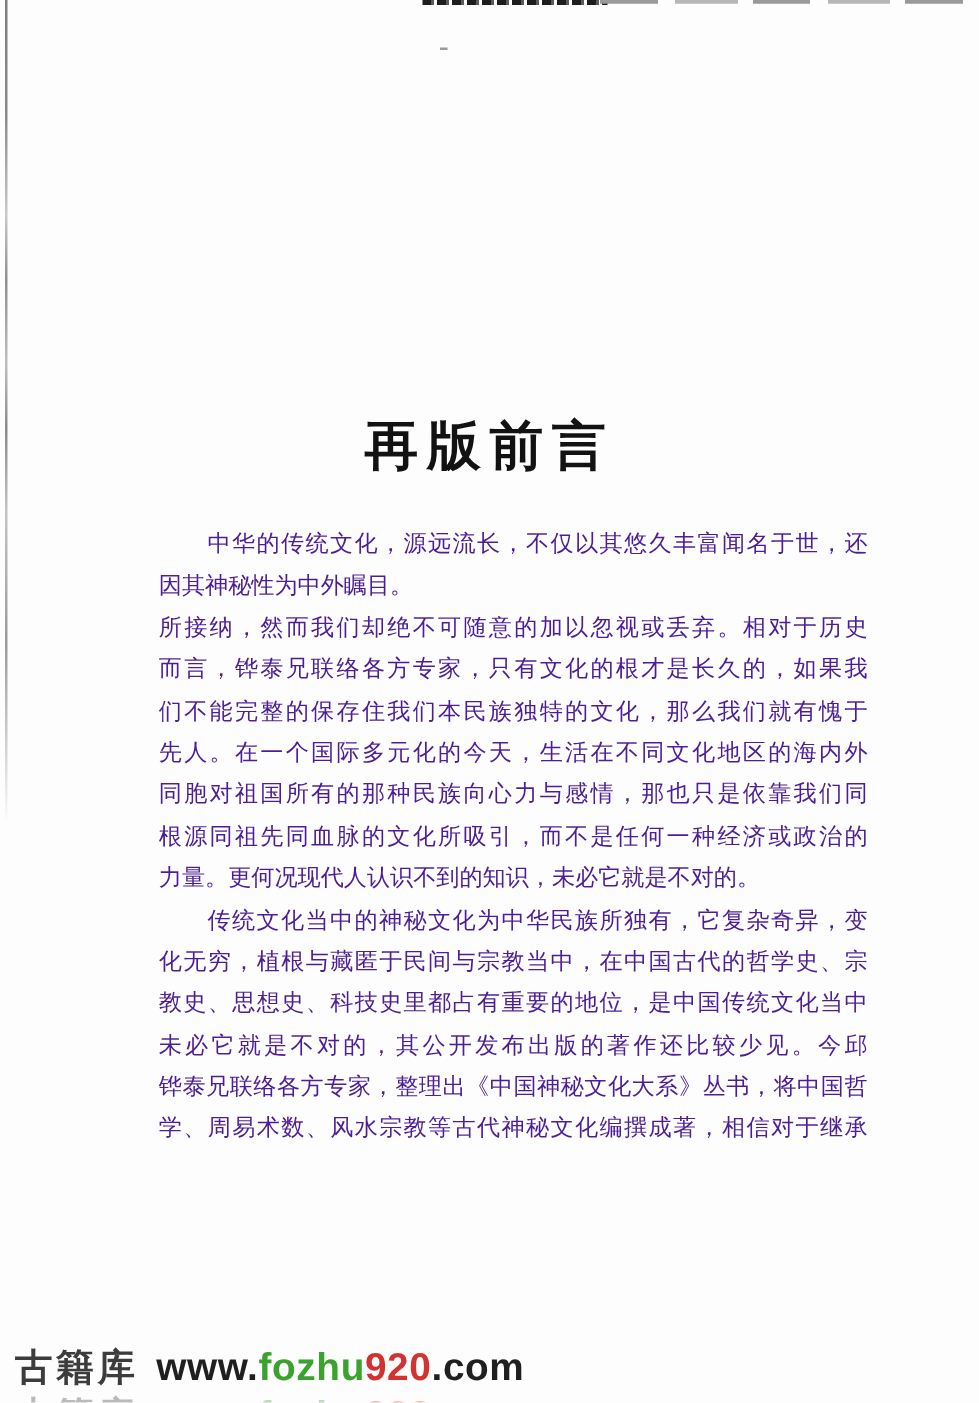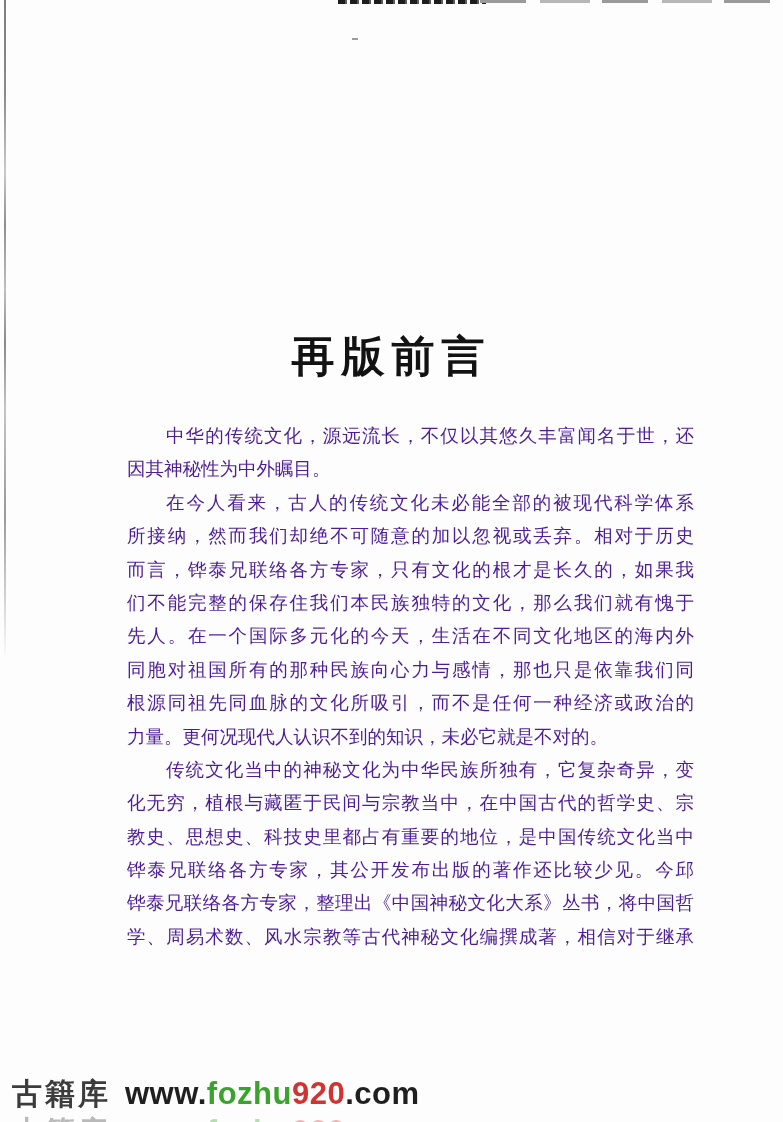--- a/index.html
+++ b/index.html
@@ -86,32 +86,31 @@
 <div class="edge-line-left"></div>
 <div class="edge-line-top-dark"></div>
 <div class="edge-line-top-gray"></div>
 <div class="speck-dash"></div>
 
 <div class="doc-title">再版前言</div>
 
 <div class="doc-body">
   <div class="line indent">中华的传统文化，源远流长，不仅以其悠久丰富闻名于世，还</div>
   <div class="line para-end">因其神秘性为中外瞩目。</div>
-  <div class="line indent">在今人看来，古人的传统文化未必能全部的被现代科学体系</div>
   <div class="line">所接纳，然而我们却绝不可随意的加以忽视或丢弃。相对于历史</div>
   <div class="line">而言，铧泰兄联络各方专家，只有文化的根才是长久的，如果我</div>
   <div class="line">们不能完整的保存住我们本民族独特的文化，那么我们就有愧于</div>
   <div class="line">先人。在一个国际多元化的今天，生活在不同文化地区的海内外</div>
   <div class="line">同胞对祖国所有的那种民族向心力与感情，那也只是依靠我们同</div>
   <div class="line">根源同祖先同血脉的文化所吸引，而不是任何一种经济或政治的</div>
   <div class="line para-end">力量。更何况现代人认识不到的知识，未必它就是不对的。</div>
   <div class="line indent">传统文化当中的神秘文化为中华民族所独有，它复杂奇异，变</div>
   <div class="line">化无穷，植根与藏匿于民间与宗教当中，在中国古代的哲学史、宗</div>
   <div class="line">教史、思想史、科技史里都占有重要的地位，是中国传统文化当中</div>
-  <div class="line">铧泰兄联络各方专家，其公开发布出版的著作还比较少见。今邱</div>
+  <div class="line">未必它就是不对的，其公开发布出版的著作还比较少见。今邱</div>
   <div class="line">铧泰兄联络各方专家，整理出《中国神秘文化大系》丛书，将中国哲</div>
   <div class="line">学、周易术数、风水宗教等古代神秘文化编撰成著，相信对于继承</div>
 </div>
 
 <div class="watermark-row">
   <span class="wm-site">古籍库</span>
   <span class="wm-url"><span class="wm-www">www.</span><span class="wm-green">fozhu</span><span class="wm-red">920</span><span class="wm-com">.com</span></span>
 </div>
 
 <div class="watermark-row watermark-ghost">

